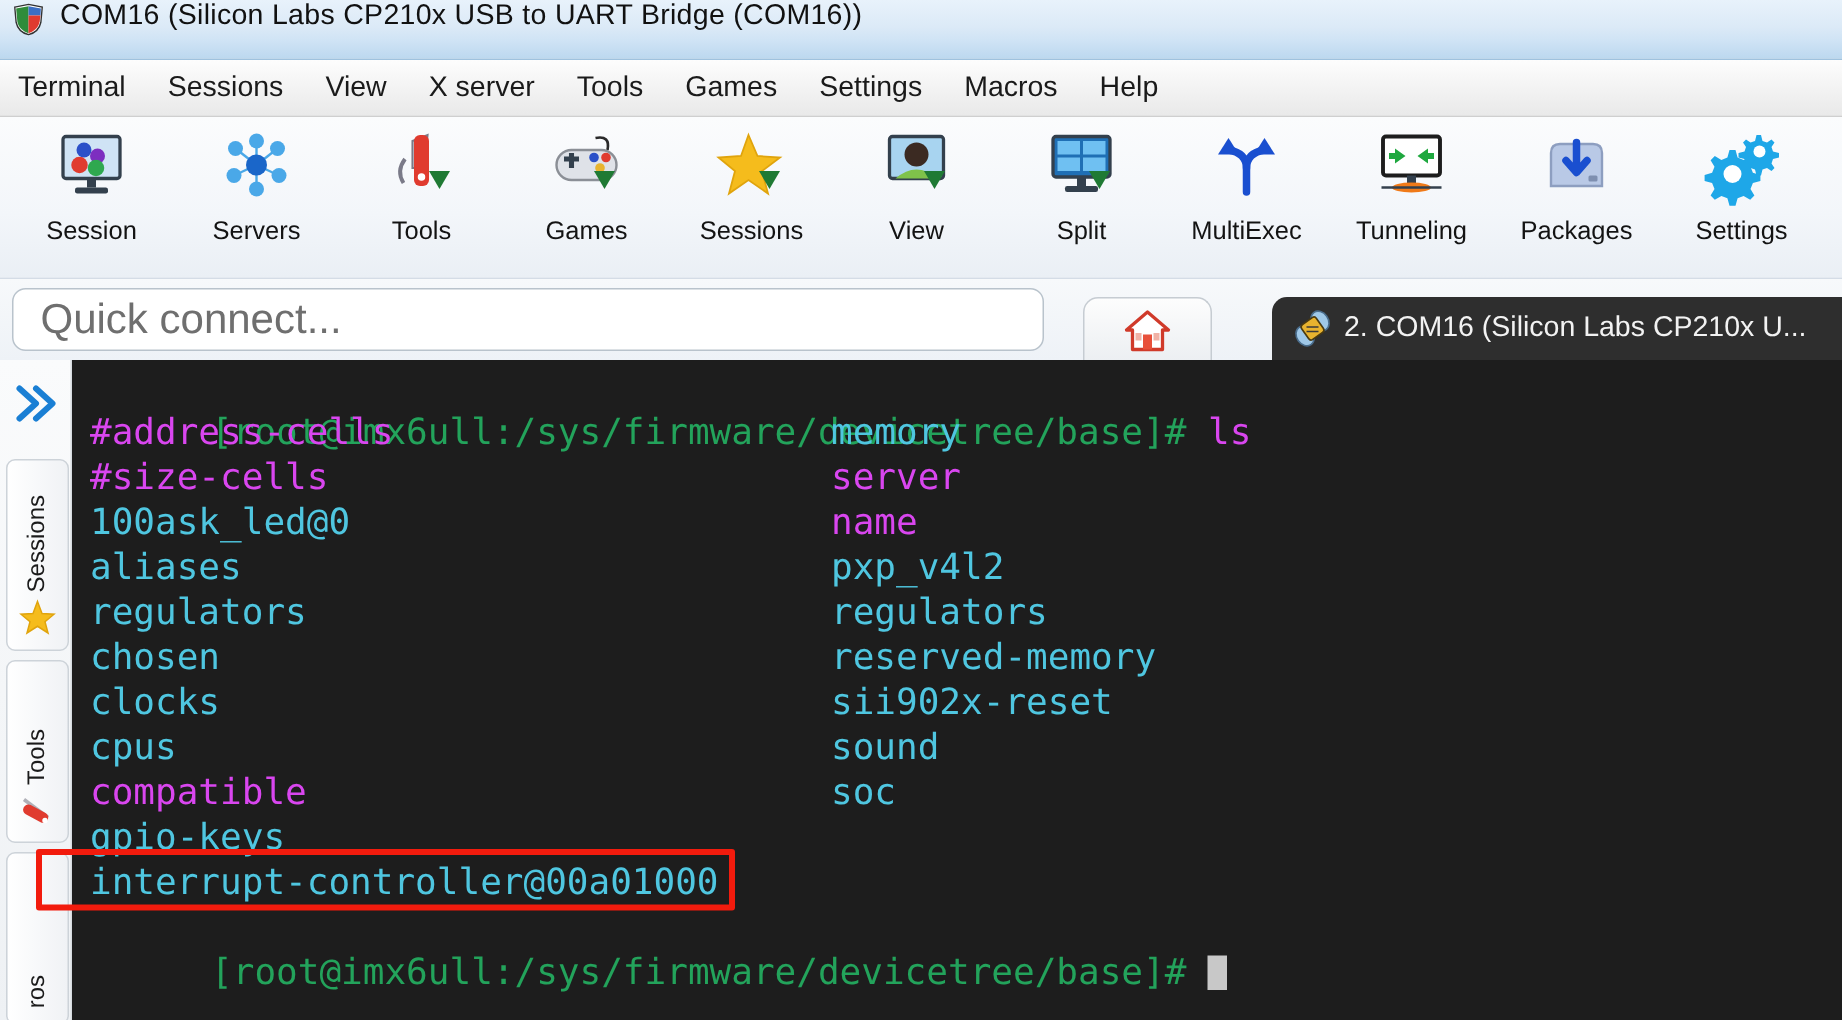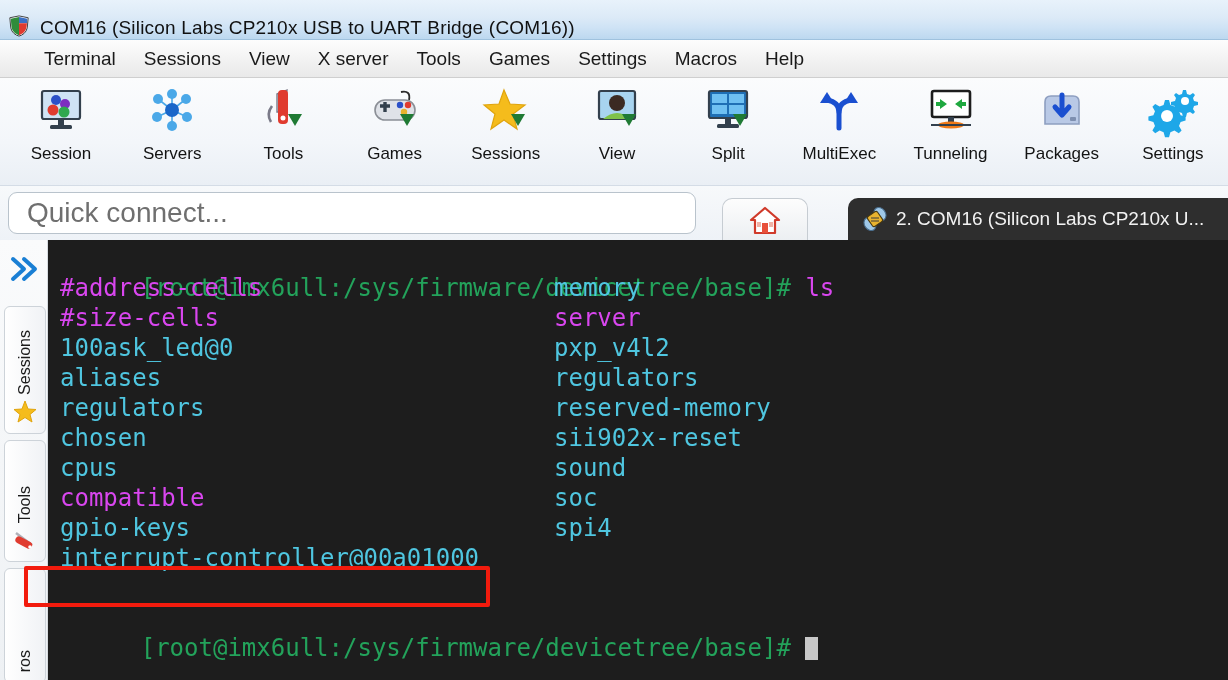--- a/index.html
+++ b/index.html
@@ -9,21 +9,21 @@
     overflow: hidden;
     font-family: "Liberation Sans", sans-serif;
     background: #ffffff;
   }
 
   
   .titlebar {
     position: absolute; left: 0; top: 0;
     width: 1228px; height: 40px;
     background: linear-gradient(to bottom, #e8f2fb 0%, #dceaf7 45%, #cfe3f5 70%, #bcd8ef 100%);
-    display: flex; align-items: flex-end;
+    display: flex; align-items: flex-start;
     border-bottom: 1px solid #9fc2de;
   }
   .app-icon {
     width: 26px; height: 26px; margin-left: 6px; margin-right: 8px;
     position: relative; flex: none;
   }
   .app-icon .sh {
     position: absolute; left: 2px; top: 2px; width: 22px; height: 22px;
   }
   .title-text {
@@ -36,31 +36,30 @@
     position: absolute; left: 0; top: 40px;
     width: 1228px; height: 38px;
     background: linear-gradient(to bottom, #fdfdfd 0%, #f3f3f3 50%, #e9e9e9 100%);
     border-bottom: 1px solid #cfcfcf;
     display: flex; align-items: center;
   }
   .menu-item {
     font-size: 19px; color: #1a1a1a;
     padding: 2px 14px; white-space: nowrap; cursor: default;
   }
-  .menu-item:first-child { padding-left: 12px; margin-left: 32px; }
+  .menu-item:first-child { padding-left: 12px; }
 
   
   .toolbar {
     position: absolute; left: 0; top: 78px;
     width: 1228px; height: 108px;
     background: linear-gradient(to bottom, #fbfcfd 0%, #f3f6fa 60%, #eaeff5 100%);
     border-bottom: 1px solid #d4dce6;
     display: flex; align-items: flex-start;
     padding-left: 6px;
-    justify-content: space-between;
   }
   .tb-btn {
     width: 110px; height: 100px;
     display: flex; flex-direction: column;
     align-items: center; justify-content: flex-start;
     padding-top: 8px; cursor: default;
   }
   .tb-ico { width: 56px; height: 52px; position: relative; }
   .tb-lbl {
     margin-top: 6px; font-size: 17px; color: #131313; white-space: nowrap;
@@ -426,36 +425,37 @@
     </div>
 
     <div class="tgrid" style="height:330px;">
       <div class="colA">
         <div class="tline"><span class="c-white">#address-cells</span></div>
         <div class="tline"><span class="c-white">#size-cells</span></div>
         <div class="tline"><span class="c-cyan">100ask_led@0</span></div>
         <div class="tline"><span class="c-cyan">aliases</span></div>
         <div class="tline"><span class="c-cyan">regulators</span></div>
         <div class="tline"><span class="c-cyan">chosen</span></div>
+        <div class="tline"><span class="c-cyan">clocks</span></div>
         <div class="tline"><span class="c-cyan">cpus</span></div>
         <div class="tline"><span class="c-white">compatible</span></div>
         <div class="tline"><span class="c-cyan">gpio-keys</span></div>
         <div class="tline"><span class="c-cyan">interrupt-controller@00a01000</span></div>
       </div>
 
       <div class="colB">
         <div class="tline"><span class="c-cyan">memory</span></div>
         <div class="tline"><span class="c-white">server</span></div>
+        <div class="tline"><span class="c-white">name</span></div>
         <div class="tline"><span class="c-cyan">pxp_v4l2</span></div>
         <div class="tline"><span class="c-cyan">regulators</span></div>
         <div class="tline"><span class="c-cyan">reserved-memory</span></div>
         <div class="tline"><span class="c-cyan">sii902x-reset</span></div>
         <div class="tline"><span class="c-cyan">sound</span></div>
         <div class="tline"><span class="c-cyan">soc</span></div>
-        <div class="tline"><span class="c-cyan">spi4</span></div>
       </div>
     </div>
 
     <div class="tline">
       <span class="c-green">[root@imx6ull:/sys/firmware/devicetree/base]#</span><span> </span><span class="cursor"></span>
     </div>
   </div>
 
   <div class="redbox"></div>
 </div>

